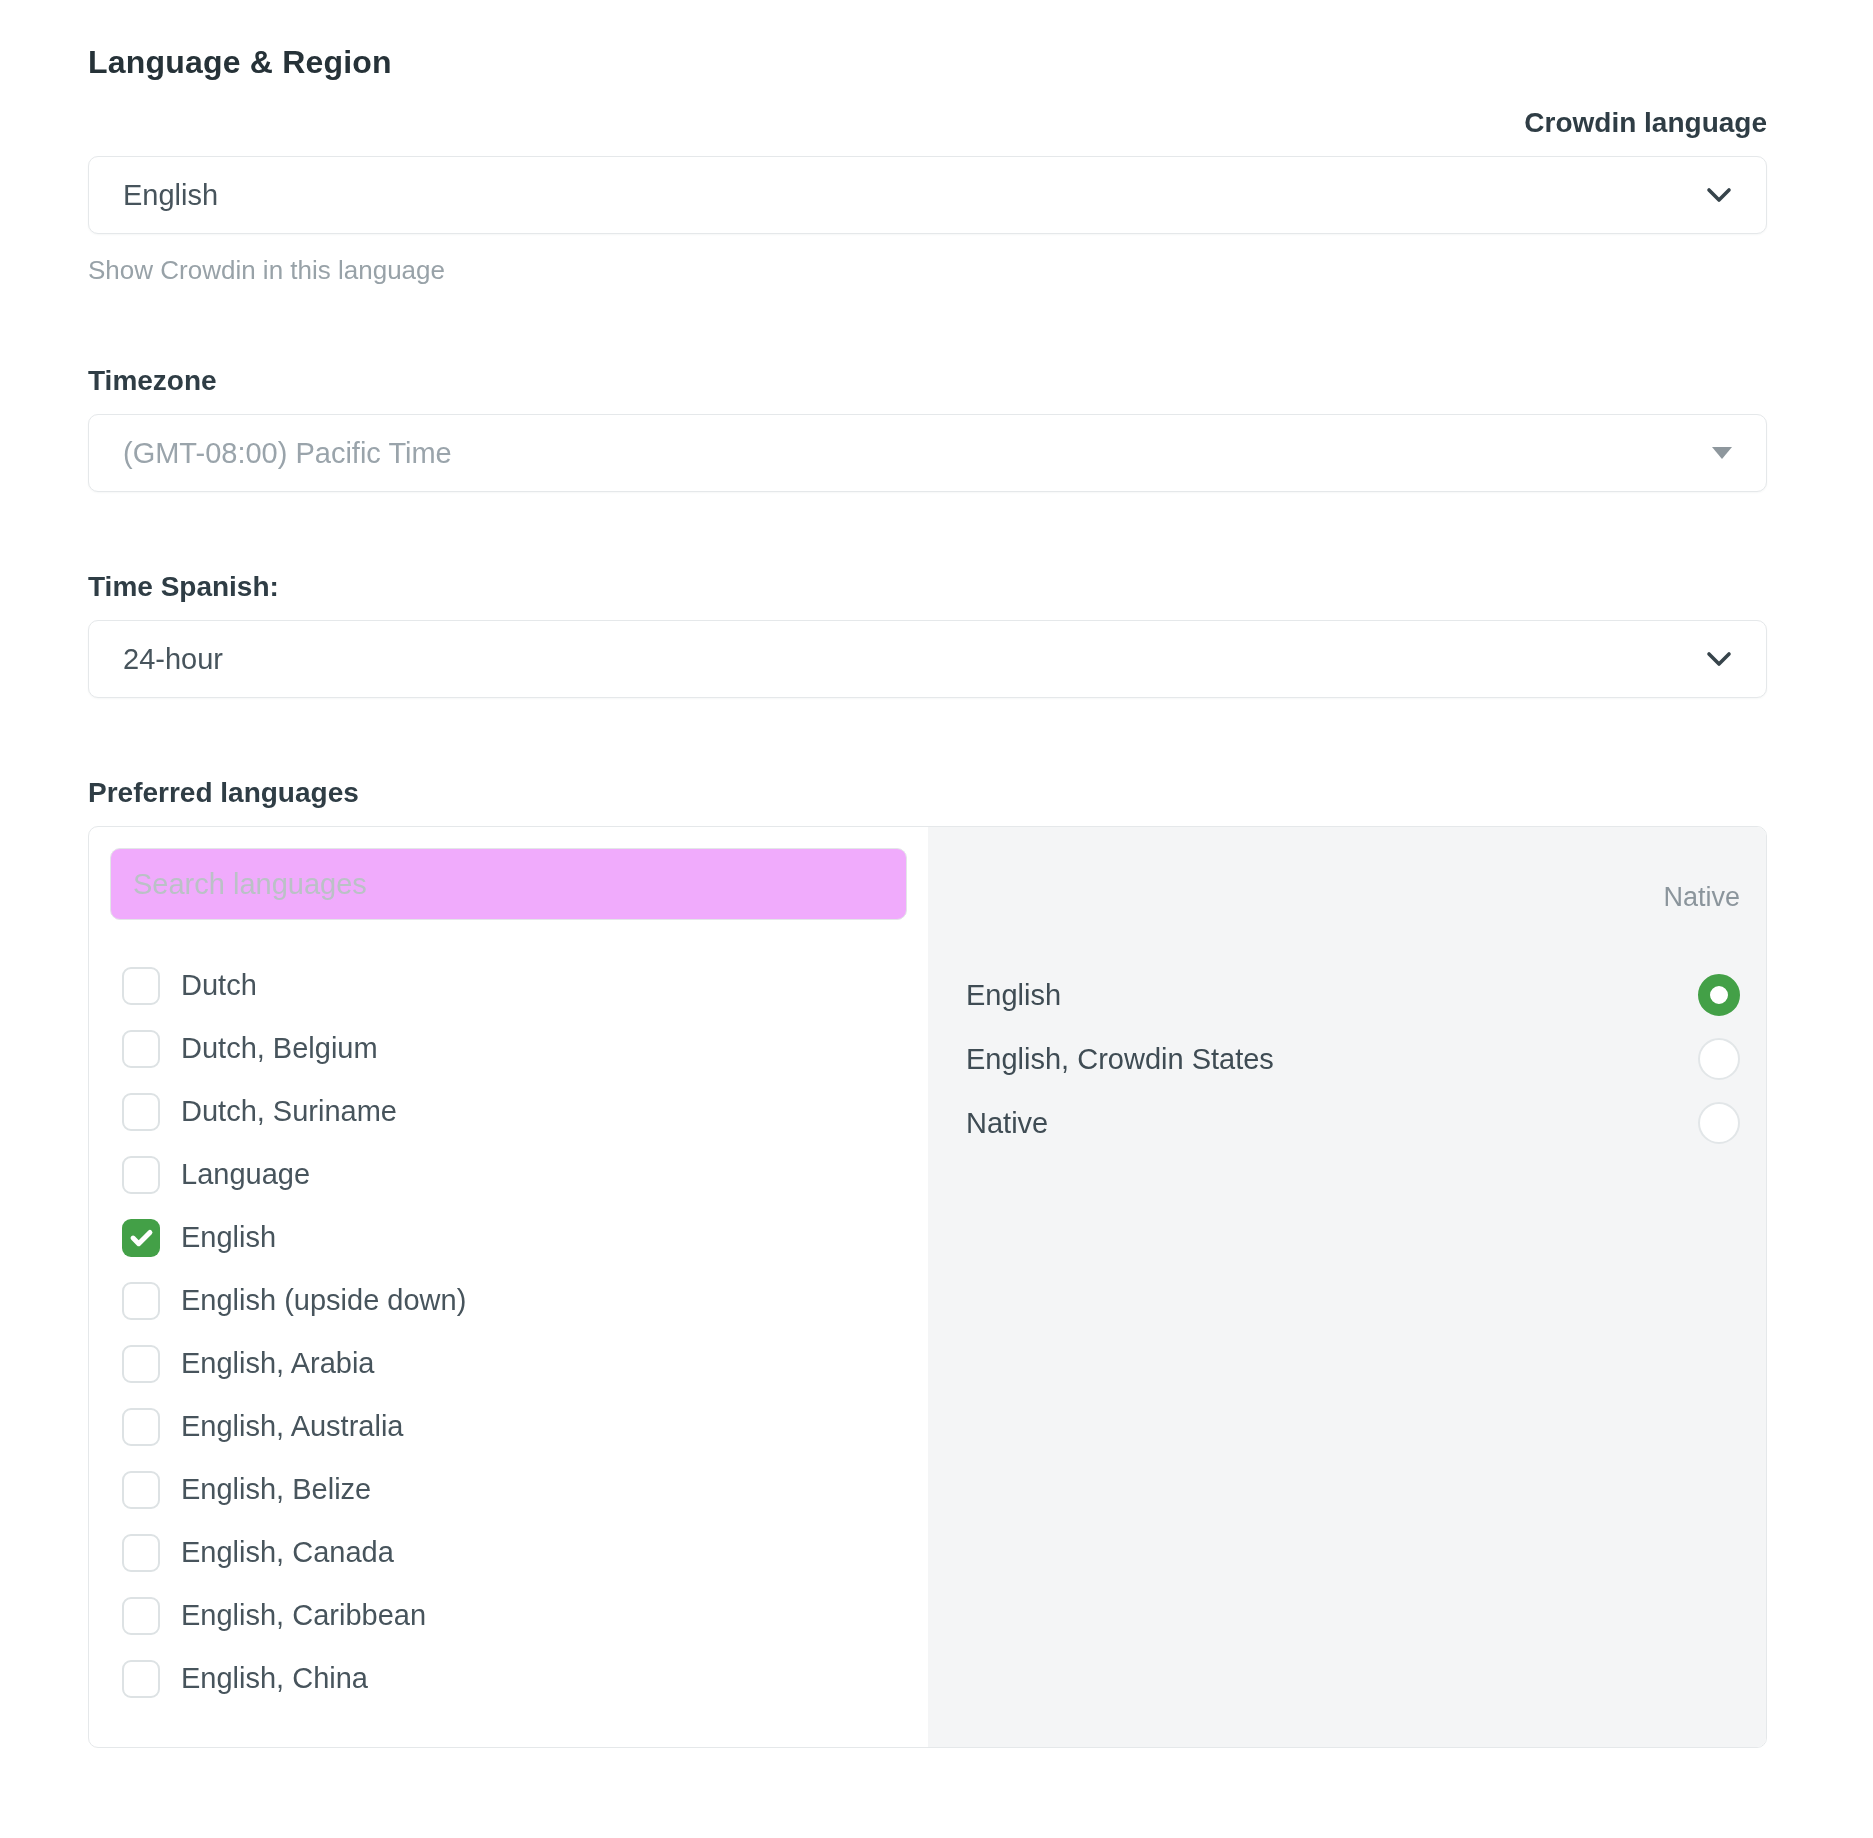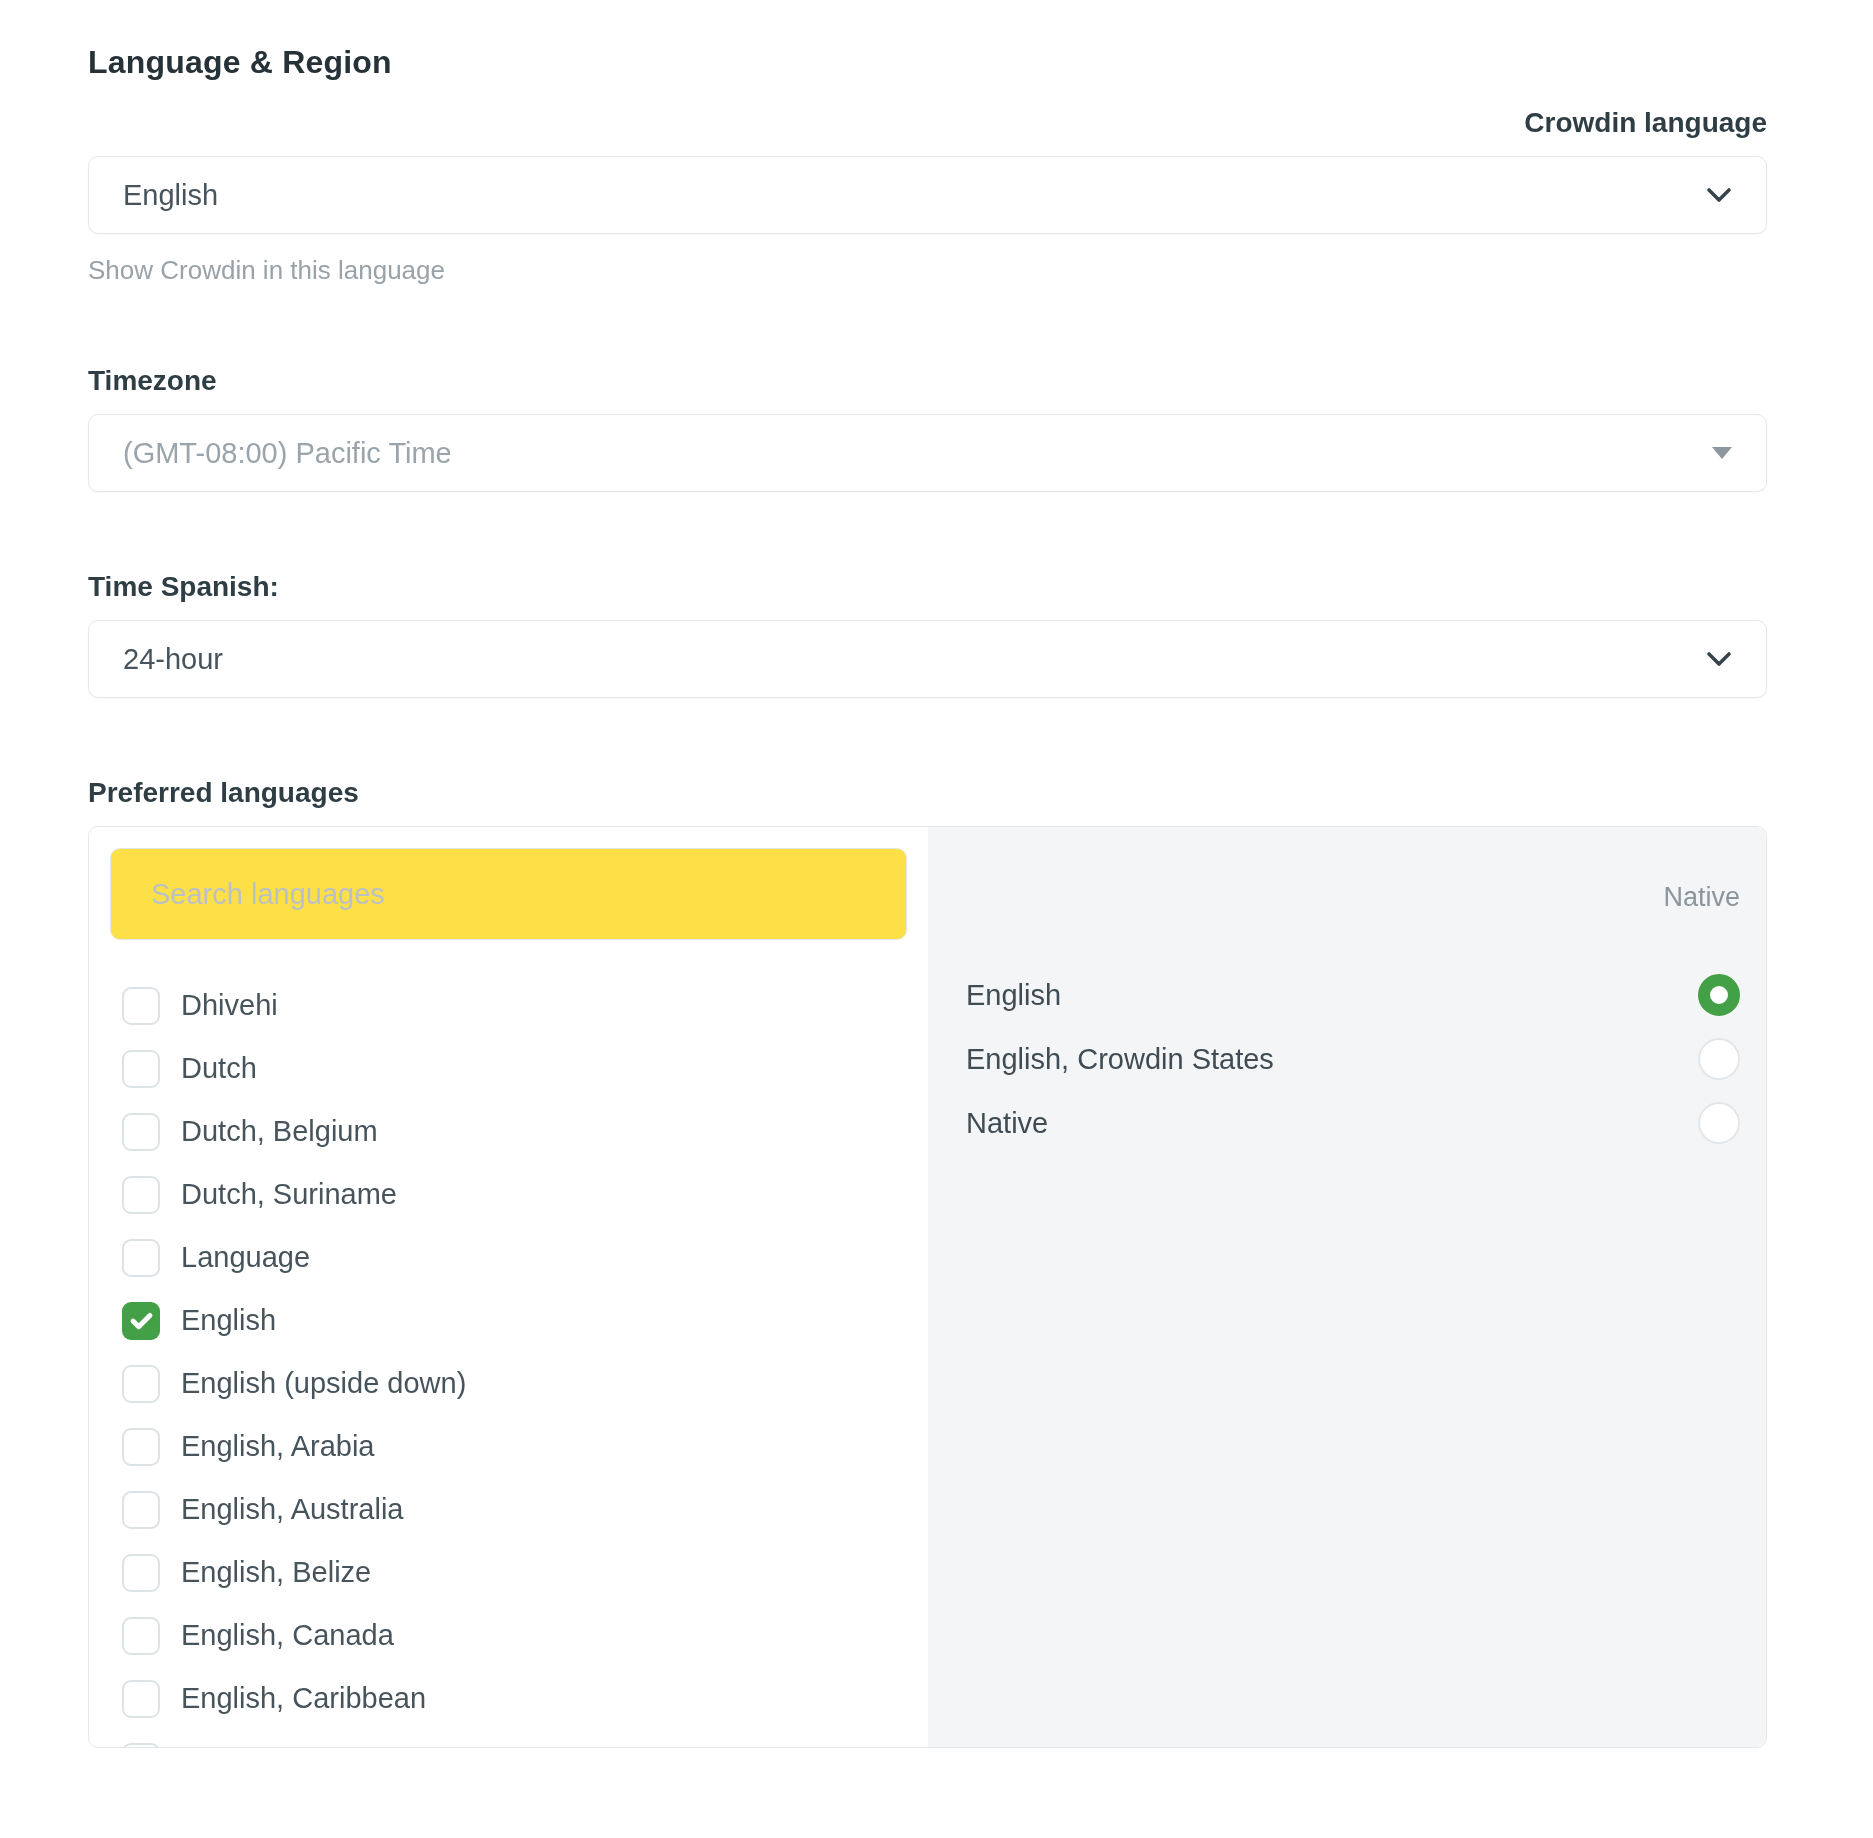--- a/index.html
+++ b/index.html
@@ -70,29 +70,29 @@
     display:grid;
     grid-template-columns:839px 1fr;
     overflow:hidden;
     background:#fff;
   }
   .pref-left{padding-top:21px;overflow:hidden;}
   .search-input{
     display:block;
     margin:0 21px;
     width:calc(100% - 42px);
-    height:92px;
+    height:72px;
     border:1px solid #e3e6e8;
     border-radius:10px;
-    padding:0 40px;
+    padding:0 22px;
     font-size:29px;
     font-family:"Liberation Sans", sans-serif;
     color:var(--text-item);
     outline:none;
-    background:#fde047;
+    background:#f0abfc;
   }
   .search-input::placeholder{color:#bac1c6;}
 
   .lang-list{margin-top:34px;}
   .lang-row{
     height:63px;
     display:flex;align-items:center;
     padding-left:33px;gap:21px;
     cursor:pointer;
   }
@@ -173,24 +173,20 @@
 
   <div>
     <div class="field-label mt-section">Preferred languages</div>
 
     <div class="pref-panel">
       <div class="pref-left">
         <input class="search-input" type="text" placeholder="Search languages" style="">
         <div class="lang-list">
             <div class="lang-row">
               <span class="cb"></span>
-              <span class="lang-label">Dhivehi</span>
-            </div>
-            <div class="lang-row">
-              <span class="cb"></span>
               <span class="lang-label">Dutch</span>
             </div>
             <div class="lang-row">
               <span class="cb"></span>
               <span class="lang-label">Dutch, Belgium</span>
             </div>
             <div class="lang-row">
               <span class="cb"></span>
               <span class="lang-label">Dutch, Suriname</span>
             </div>

